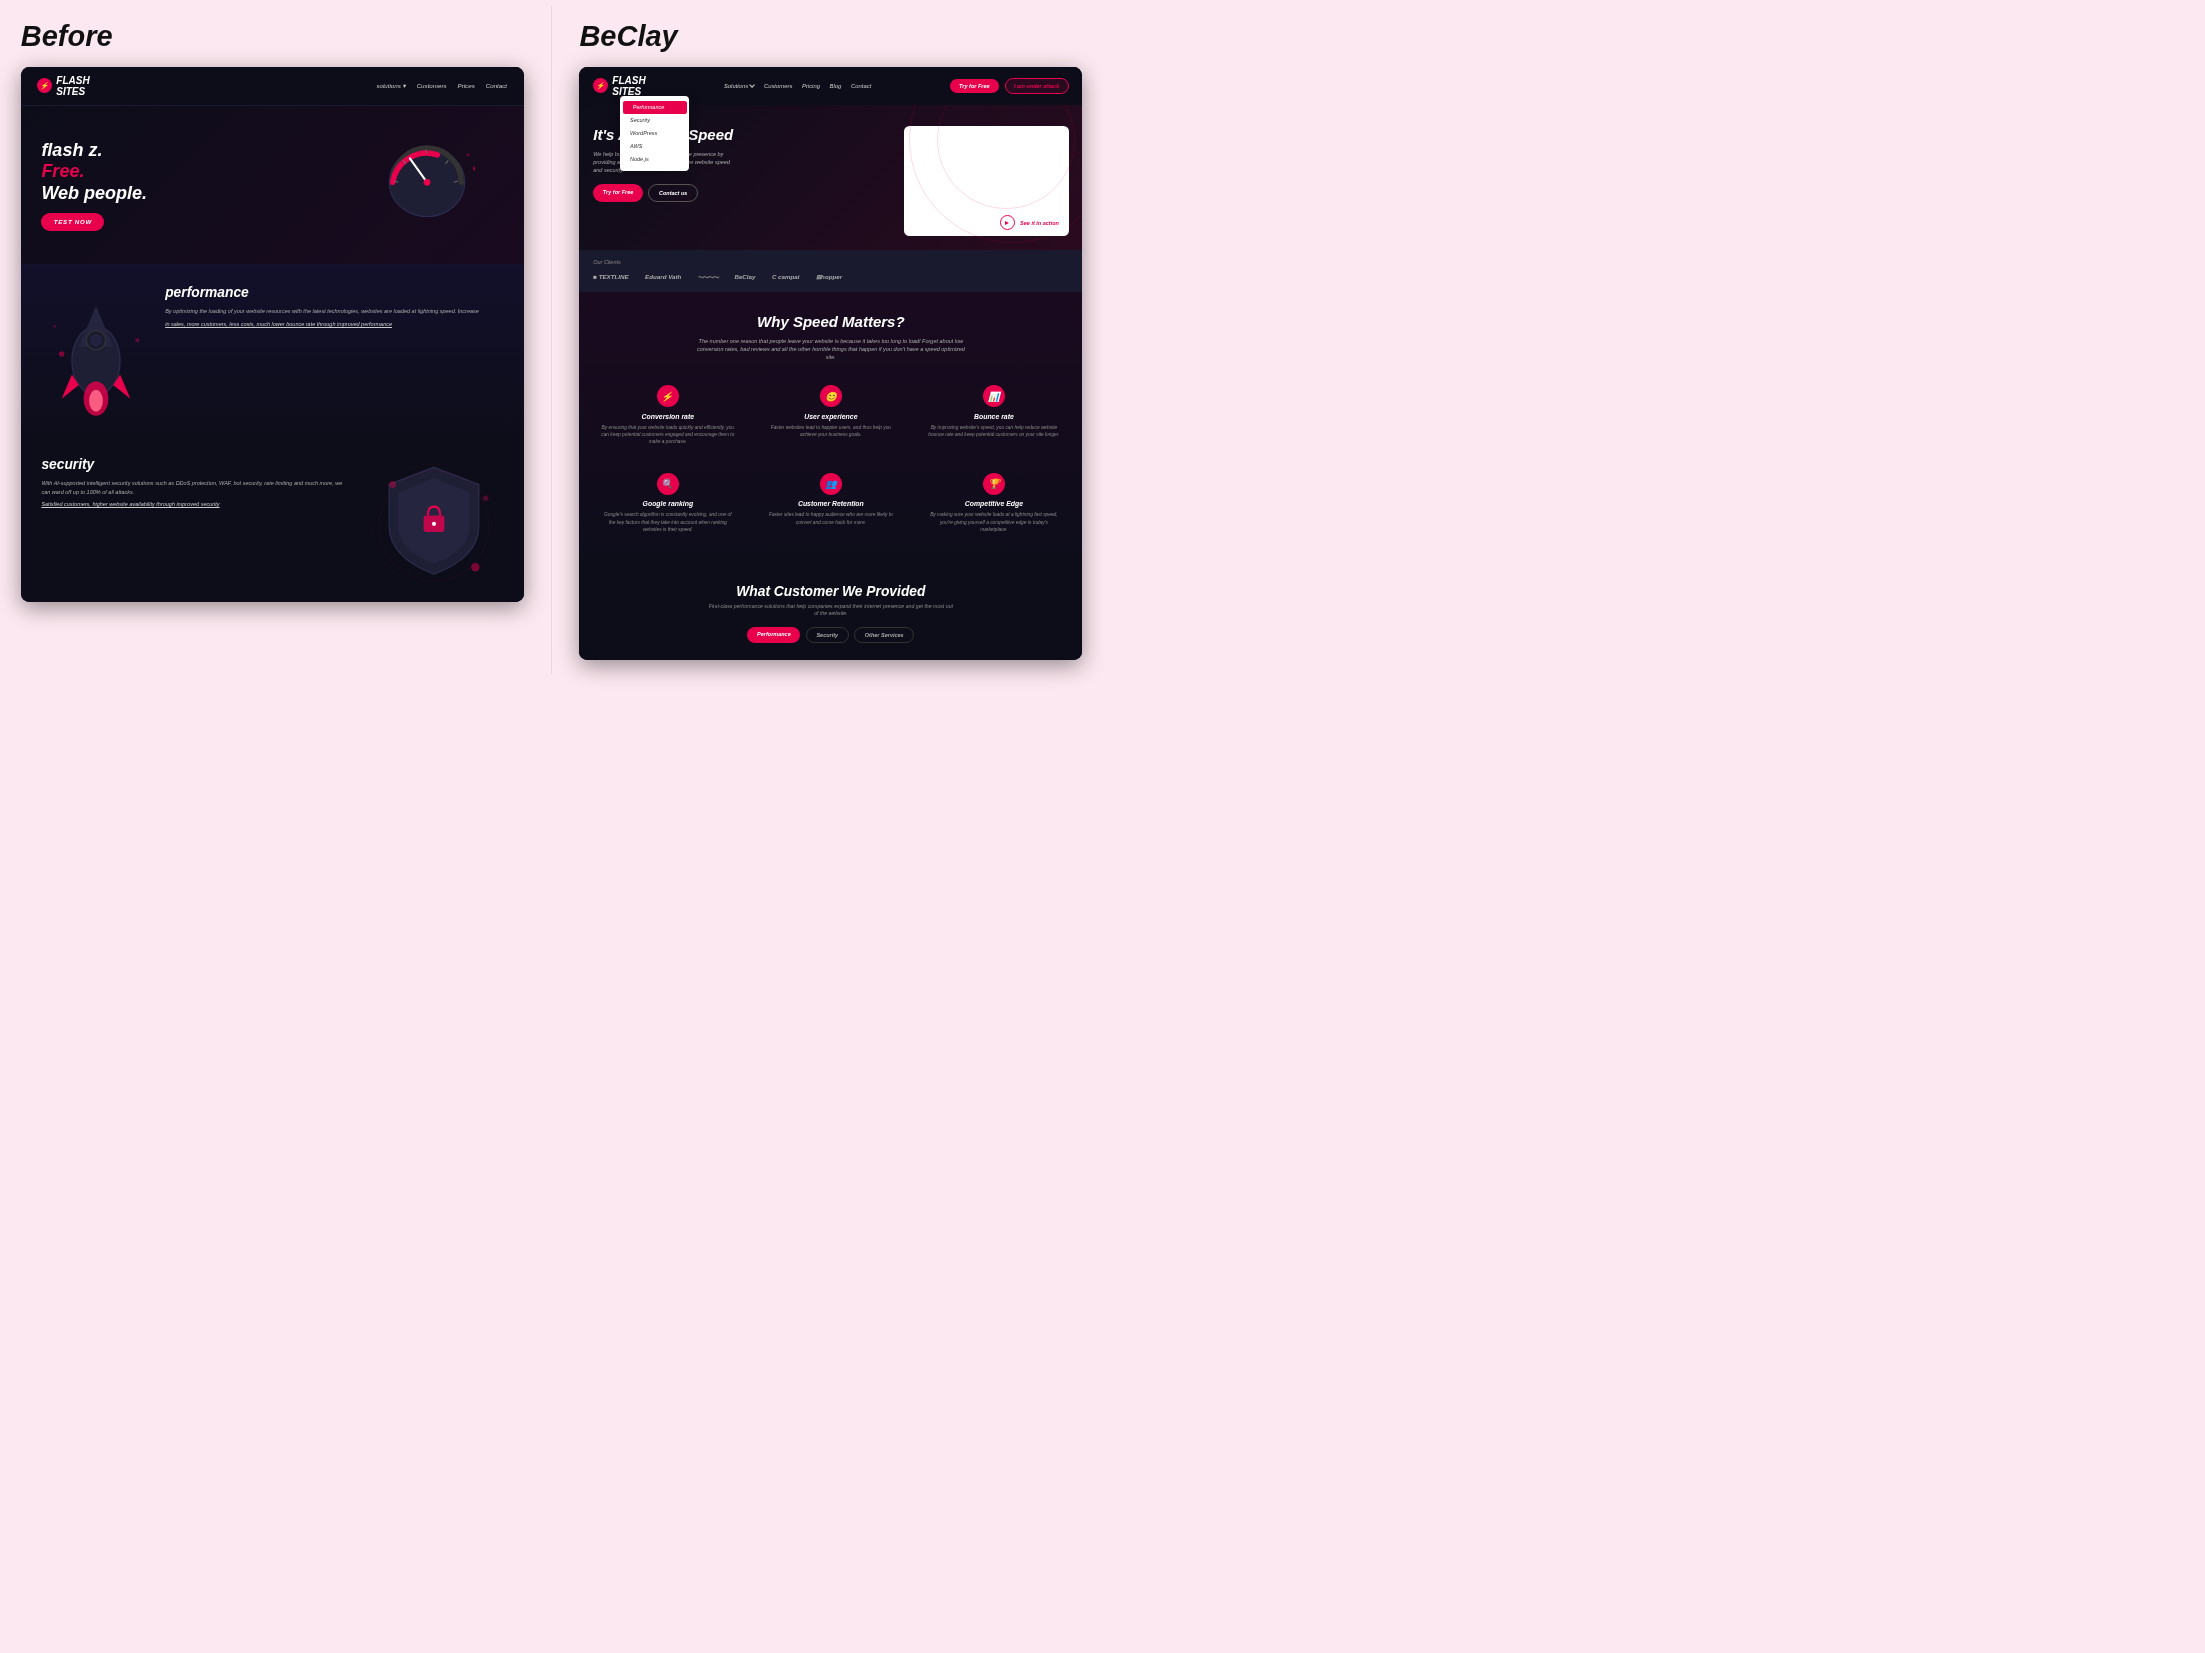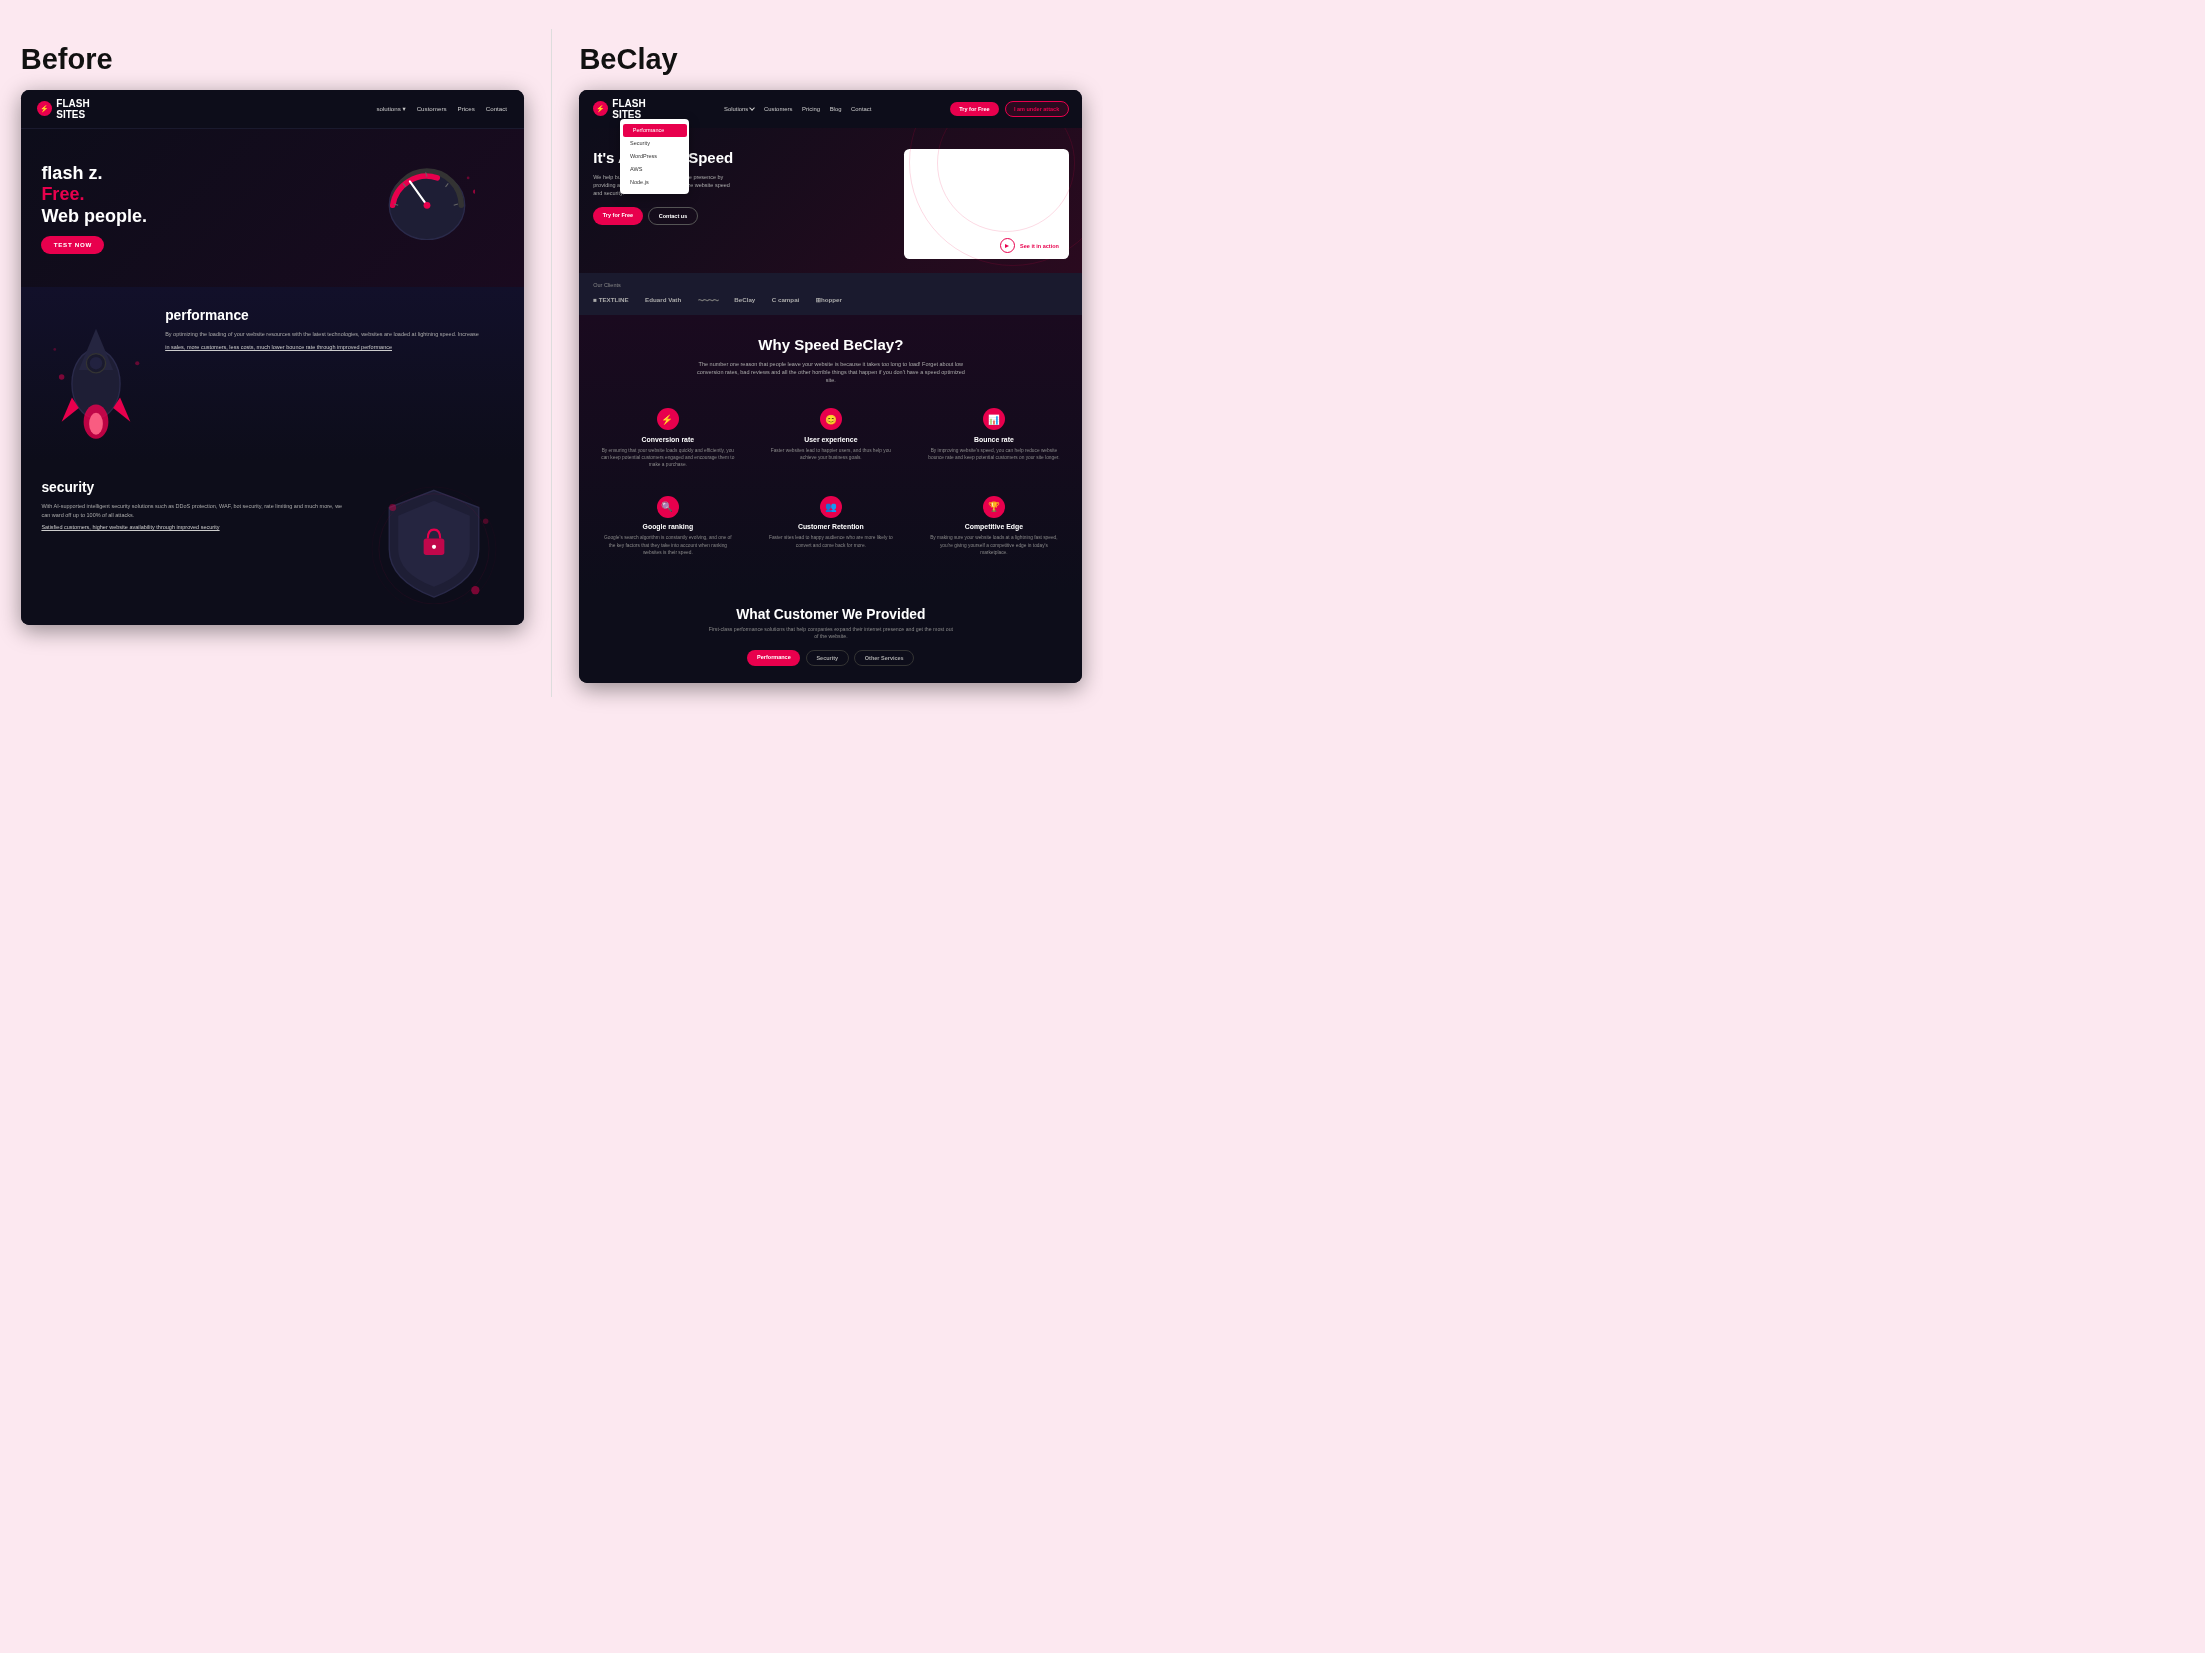--- a/index.html
+++ b/index.html
@@ -6,21 +6,22 @@
     body {
       background-color: #fce8f0;
       font-family: -apple-system, BlinkMacSystemFont, 'Segoe UI', sans-serif;
       width: 1103px;
       min-height: 827px;
     }
 
     .comparison-wrapper {
       display: flex;
       width: 100%;
-      padding: 29px 0;
+      padding: 6px 0;
+      font-style: italic;
     }
 
     .panel {
       flex: 1;
       padding: 13.8px 20.7px;
     }
 
     .panel-label {
       font-size: 29px;
       font-weight: 700;
@@ -727,21 +728,21 @@
           <span class="client-logo">■ TEXTLINE</span>
           <span class="client-logo">Eduard Vath</span>
           <span class="client-logo" style="font-size:11px;letter-spacing:-1.4px;color:#777;">~~~~</span>
           <span class="client-logo">BeClay</span>
           <span class="client-logo">C campai</span>
           <span class="client-logo">⊞hopper</span>
         </div>
       </div>
 
       <div class="why-speed-section">
-        <h2>Why Speed BeClay?</h2>
+        <h2>Why Speed Matters?</h2>
         <p>The number one reason that people leave your website is because it takes too long to load! Forget about low conversion rates, bad reviews and all the other horrible things that happen if you don't have a speed optimized site.</p>
         <div class="features-grid">
           <div class="feature-item">
             <div class="feature-icon-circle">⚡</div>
             <h3>Conversion rate</h3>
             <p>By ensuring that your website loads quickly and efficiently, you can keep potential customers engaged and encourage them to make a purchase.</p>
           </div>
           <div class="feature-item">
             <div class="feature-icon-circle">😊</div>
             <h3>User experience</h3>

